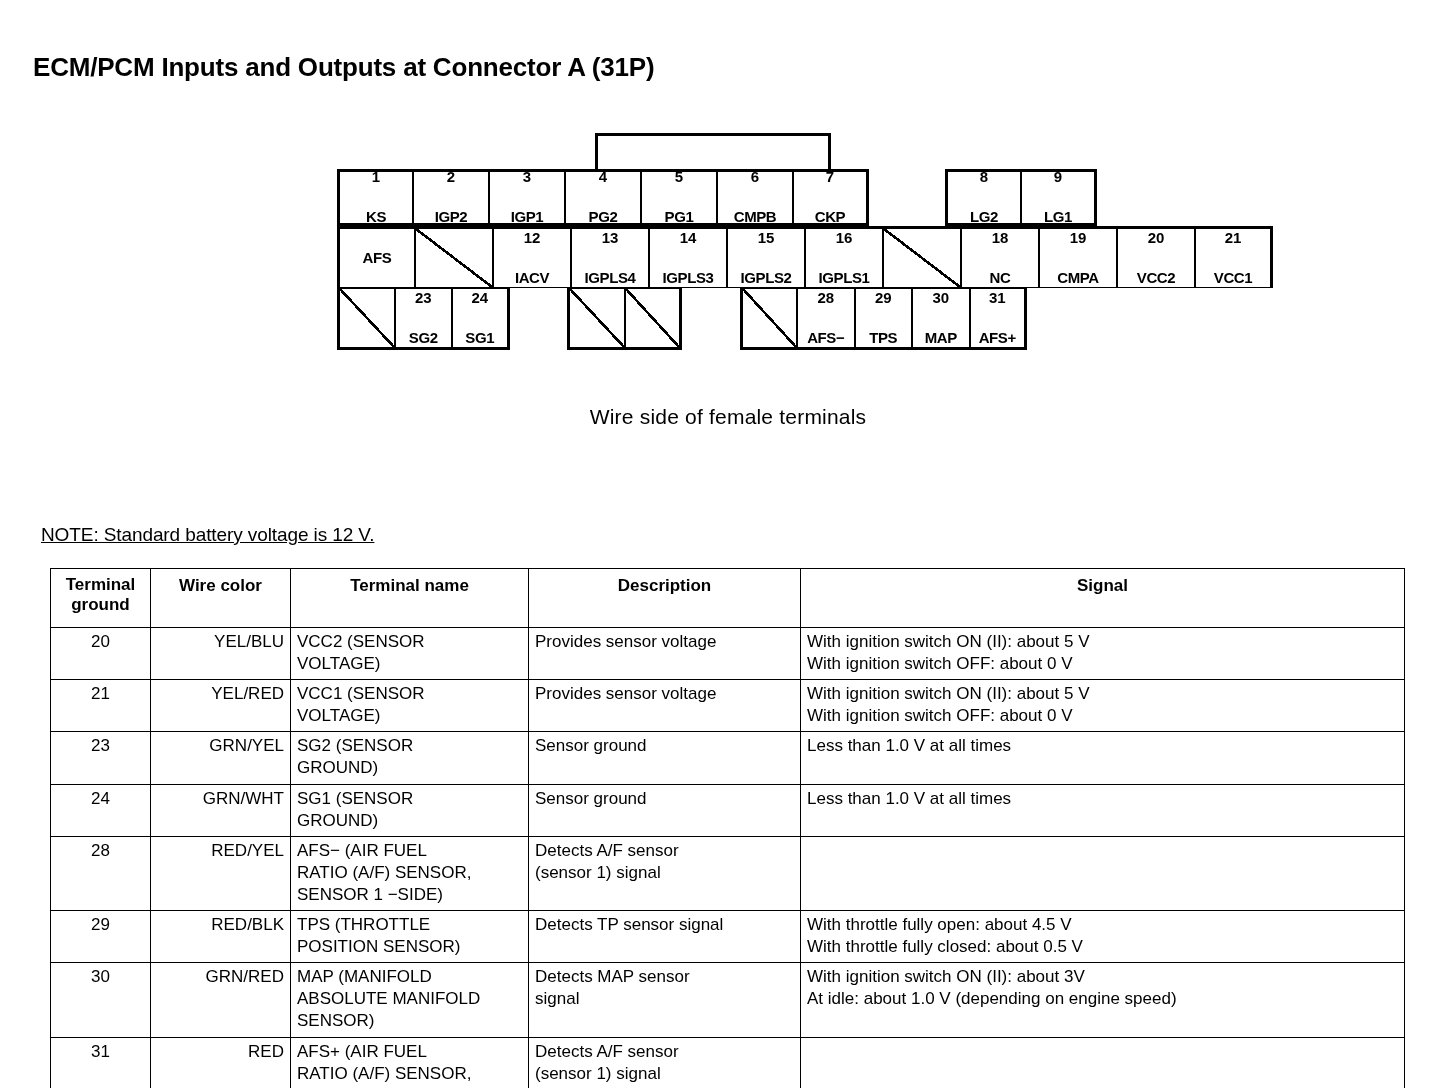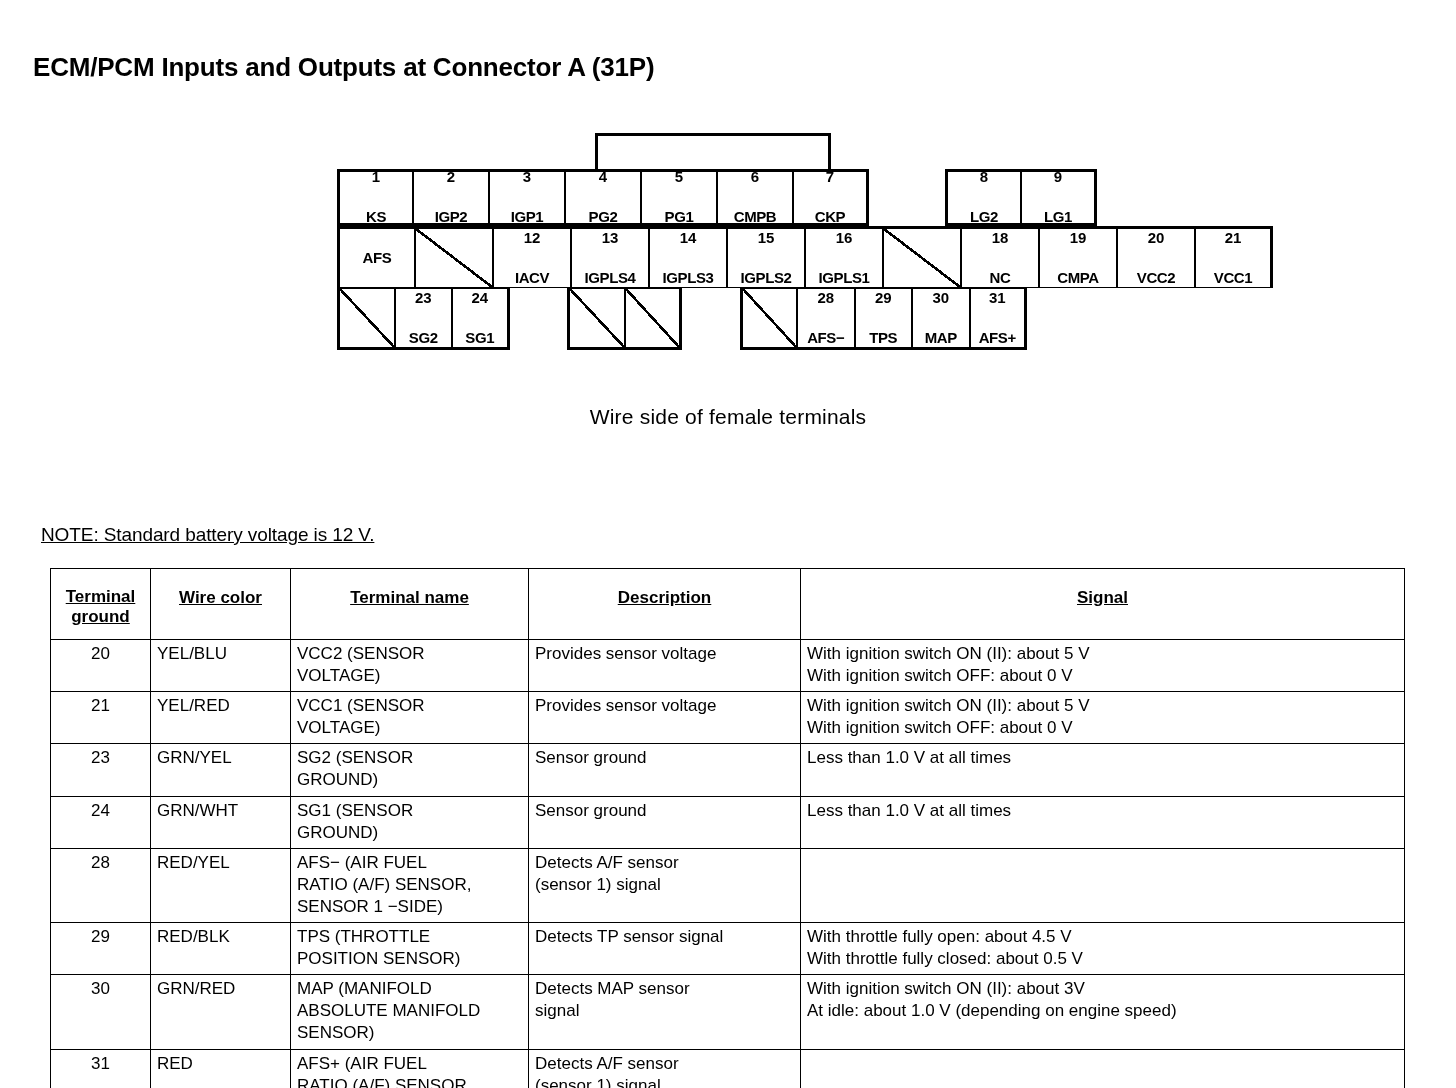--- a/index.html
+++ b/index.html
@@ -131,32 +131,31 @@
     vertical-align: top;
     padding: 3px 6px 4px 6px;
     line-height: 1.3;
   }
   .spec-table thead th {
     text-align: center;
     font-weight: bold;
     font-size: 17px;
     height: 48px;
     vertical-align: top;
-    padding-top: 18px;
-    text-decoration: underline;
+    padding-top: 6px;
   }
   .spec-table thead tr th:first-child { line-height: 1.18; }
   .col-term { width: 100px; }
   .col-wire { width: 140px; }
   .col-name { width: 238px; }
   .col-desc { width: 272px; }
   .col-sig  { width: auto; }
 
   .spec-table tbody td.c-term { text-align: center; font-weight: normal; }
-  .spec-table tbody td.c-wire { text-align: left; }
+  .spec-table tbody td.c-wire { text-align: right; }
   .spec-table tbody td.c-name,
   .spec-table tbody td.c-desc,
   .spec-table tbody td.c-sig { text-align: left; }
 
   .cellline { display: block; white-space: nowrap; }
 </style>
 </head>
 <body>
 
 <div class="page-title">ECM/PCM Inputs and Outputs at Connector A (31P)</div>

